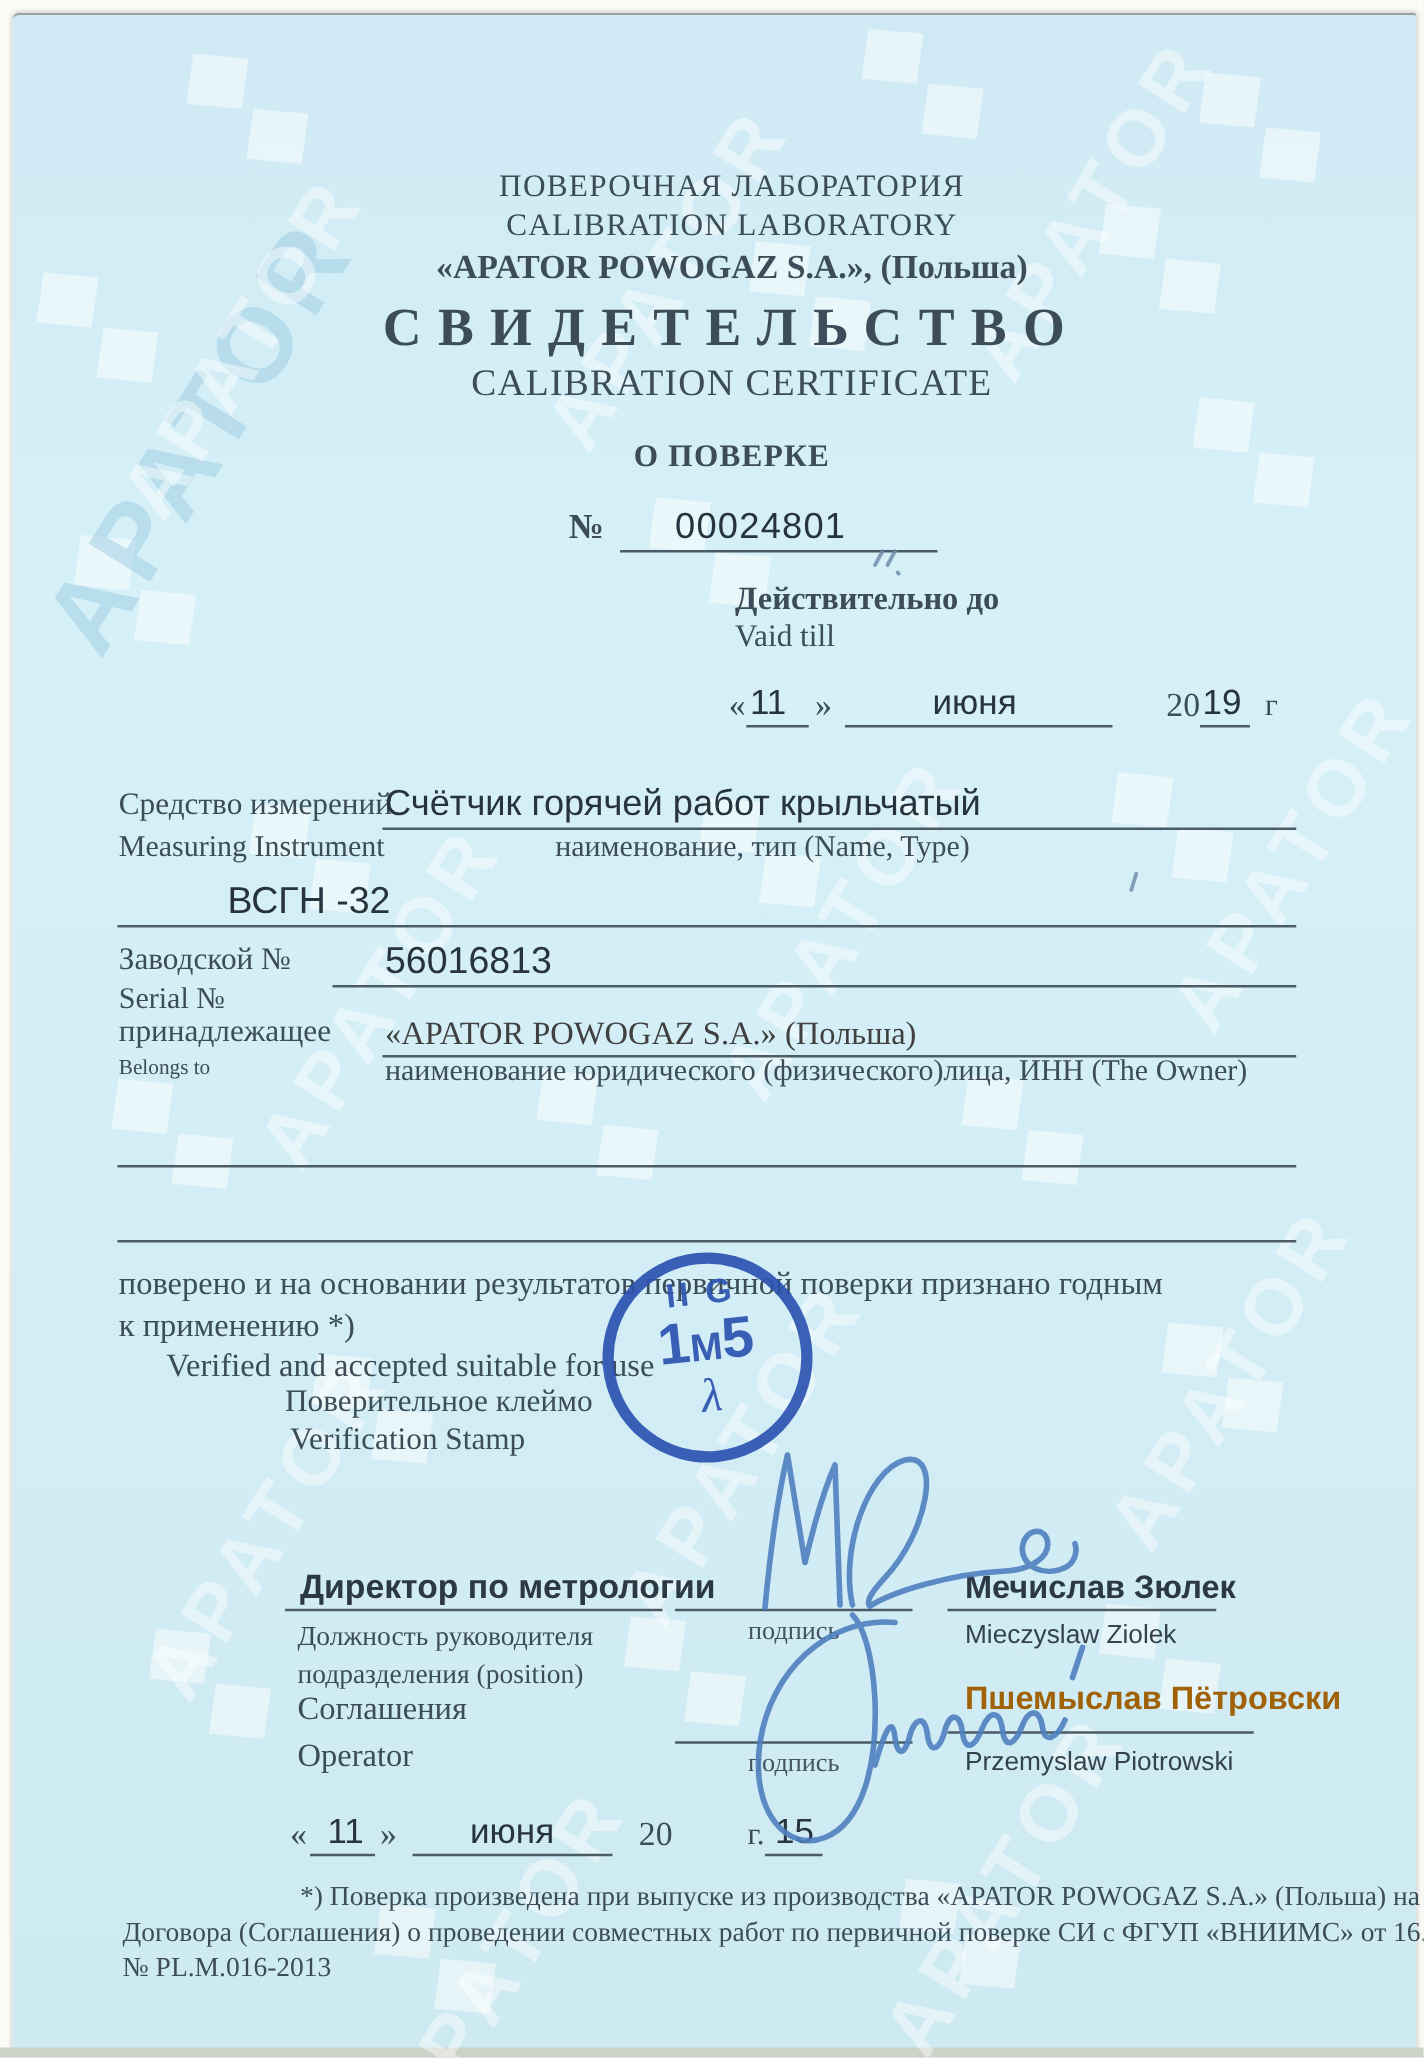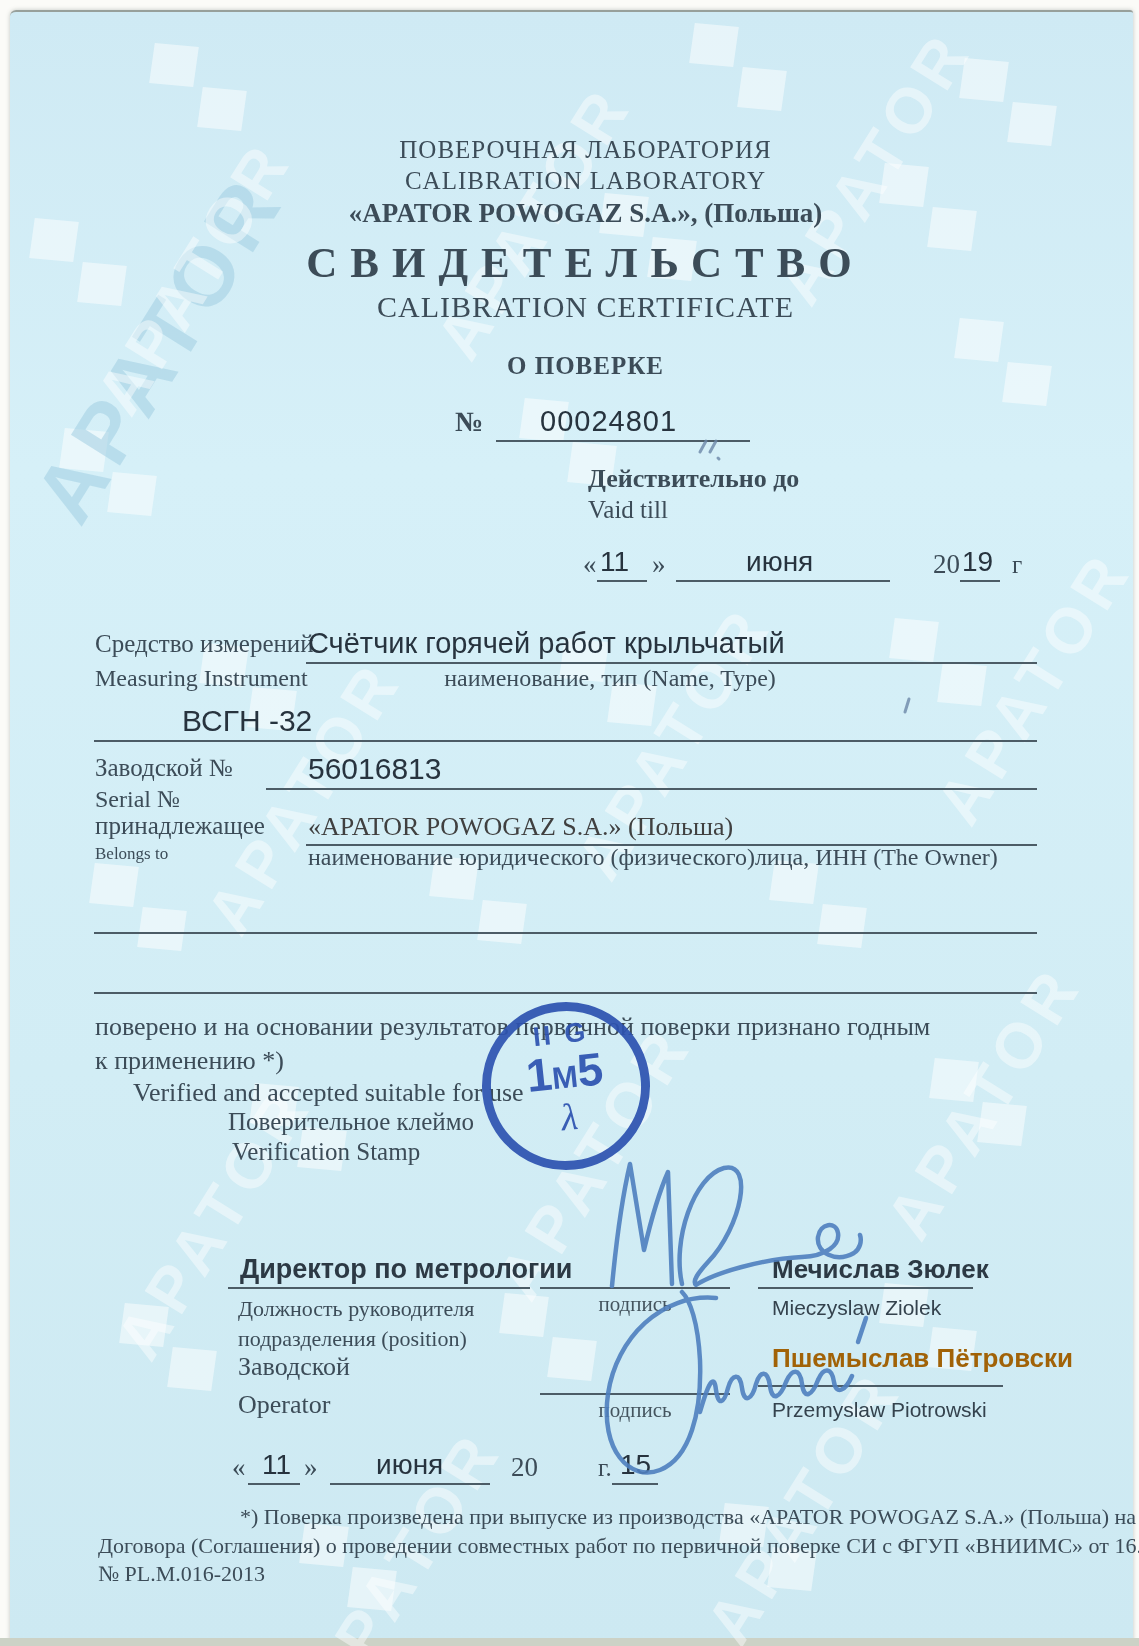--- a/index.html
+++ b/index.html
@@ -156,21 +156,21 @@
 <div class="t sans bold" style="left:240px;top:1254px;font-size:27px;color:#2c3944;">Директор по метрологии</div>
 <div class="field" style="left:228px;top:1252px;width:302px;height:35px;"></div>
 <div class="field" style="left:540px;top:1252px;width:190px;height:35px;"></div>
 <div class="t serif cap" style="left:540px;top:1292px;width:190px;text-align:center;">подпись</div>
 <div class="t sans bold" style="left:772px;top:1254px;font-size:26px;color:#2c3944;">Мечислав Зюлек</div>
 <div class="field" style="left:758px;top:1252px;width:215px;height:35px;"></div>
 <div class="t sans" style="left:772px;top:1296px;font-size:21px;color:#34424d;">Mieczyslaw Ziolek</div>
 <div class="t serif" style="left:238px;top:1296px;font-size:22px;">Должность руководителя</div>
 <div class="t serif" style="left:238px;top:1326px;font-size:22px;">подразделения (position)</div>
 
-<div class="t serif" style="left:238px;top:1352px;font-size:26px;">Заводской</div>
+<div class="t serif" style="left:238px;top:1352px;font-size:26px;">Соглашения</div>
 <div class="t serif" style="left:238px;top:1390px;font-size:26px;">Operator</div>
 <div class="field" style="left:540px;top:1358px;width:190px;height:35px;"></div>
 <div class="t serif cap" style="left:540px;top:1398px;width:190px;text-align:center;">подпись</div>
 <div class="t sans bold" style="left:772px;top:1343px;font-size:26px;color:#a16207;">Пшемыслав Пётровски</div>
 <div class="field" style="left:758px;top:1350px;width:245px;height:35px;"></div>
 <div class="t sans" style="left:772px;top:1398px;font-size:21px;color:#34424d;">Przemyslaw Piotrowski</div>
 
 <div class="t serif" style="left:232px;top:1452px;font-size:27px;">«</div>
 <div class="field" style="left:248px;top:1449px;width:52px;height:34px;text-align:center;">
   <span class="v val" style="left:14px;font-size:28px;">11</span>

